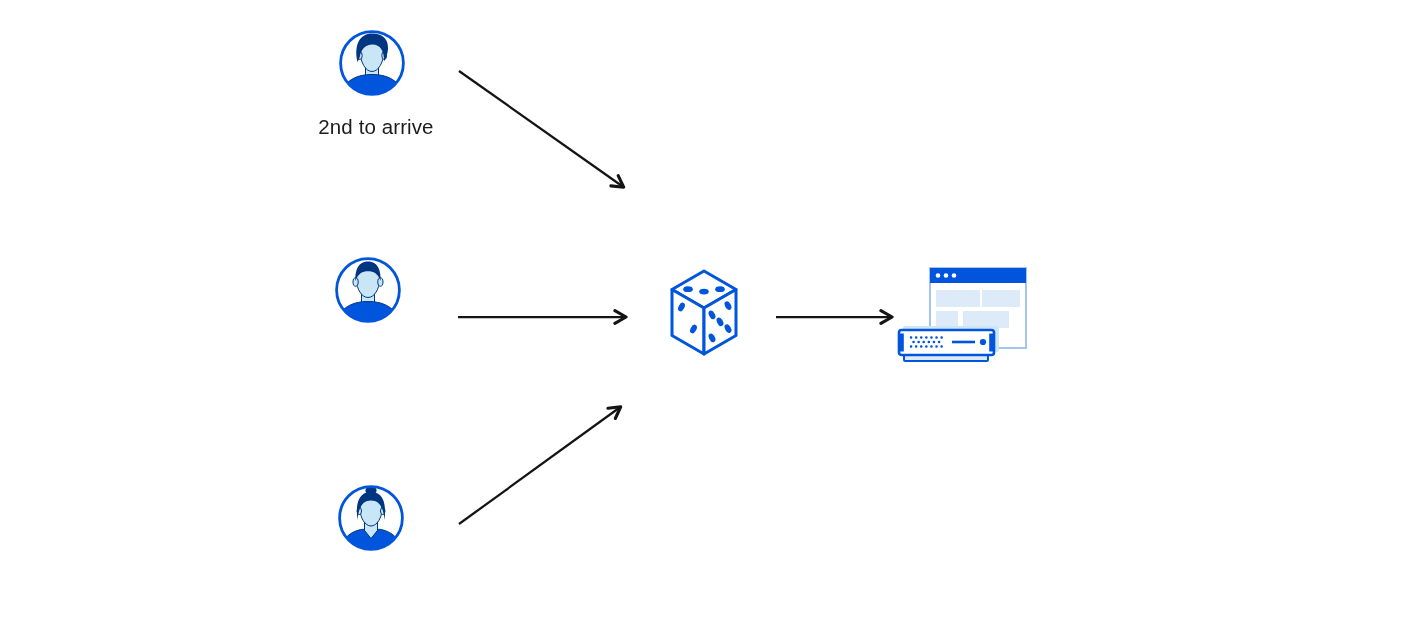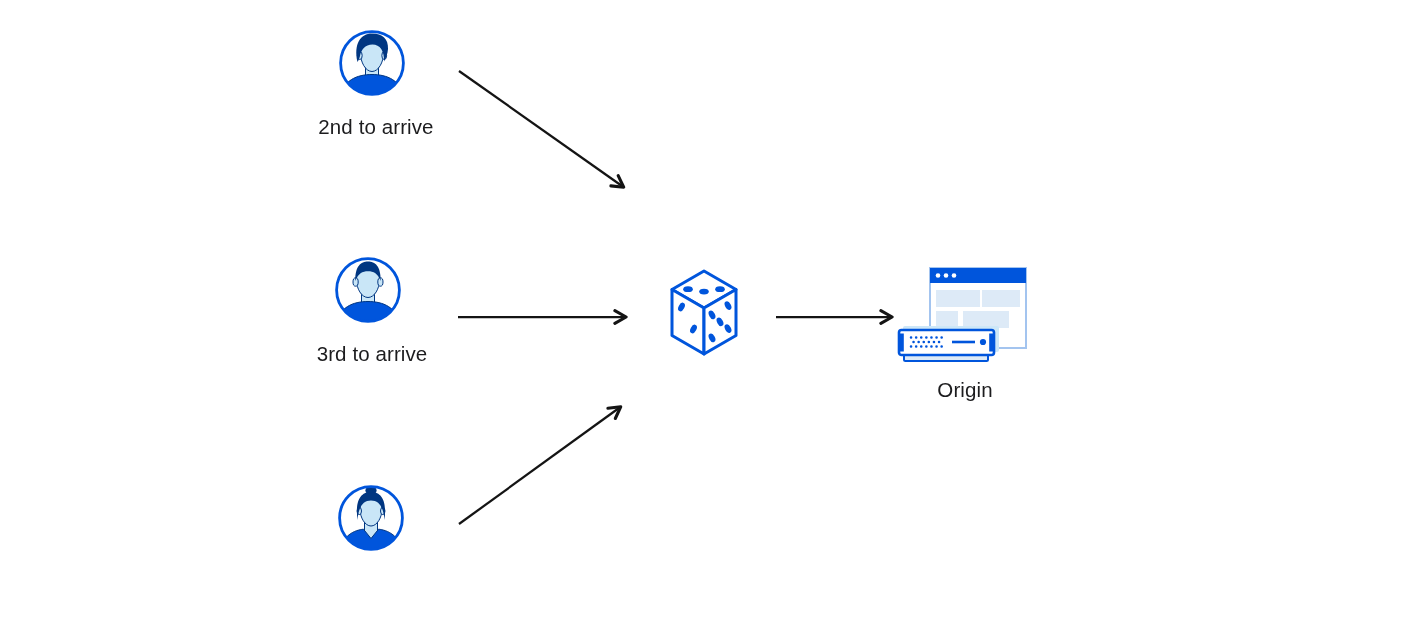--- a/index.html
+++ b/index.html
@@ -95,21 +95,20 @@
         <path class="fill-skin stroke-navy" stroke-width="1" d="M29.5 33 L29.5 52 L42.5 52 L42.5 33 Z"></path>
         <path class="fill-blue stroke-navy" stroke-width="1" d="M3 72 C7 53 21 47.5 36 47.5 C51 47.5 65 53 69 72 Z"></path>
         <path class="fill-skin stroke-navy" stroke-width="1" d="M24.5 26 C24.5 15 29.5 11 36 11 C42.5 11 47.5 15 47.5 26 C47.5 34.5 42.5 43.5 36 43.5 C29.5 43.5 24.5 34.5 24.5 26 Z"></path>
         <ellipse class="fill-skin stroke-navy" stroke-width="1" cx="23.6" cy="28" rx="2.6" ry="4.2"></ellipse>
         <ellipse class="fill-skin stroke-navy" stroke-width="1" cx="48.4" cy="28" rx="2.6" ry="4.2"></ellipse>
         <path class="fill-navy" d="M23.3 27 C23 12 29 7.5 36 7.5 C43 7.5 49 12 48.7 27 C46 19.5 41.5 17.2 36 17.2 C30.5 17.2 26 19.5 23.3 27 Z"></path>
       </g>
       <circle cx="36" cy="36" r="31.4" fill="none" class="stroke-blue" stroke-width="2.8"></circle>
     </svg>
   </div>
-  <div class="node-label" style="left:287px;top:342px;">3rd to arrive</div>
 
   <div class="node" style="left:335px;top:482px;width:72px;height:72px;">
     <svg width="72" height="72" viewBox="0 0 72 72">
       <defs>
           <clipPath id="clipC">
             <circle cx="36" cy="36" r="31.4"></circle>
           </clipPath>
         </defs>
       <circle cx="36" cy="36" r="31.4" class="fill-white"></circle>
       <g clip-path="url(#clipC)">
@@ -176,15 +175,14 @@
         <g class="stroke-blue" stroke-width="2.5" stroke-linecap="round" stroke-dasharray="0.1 5">
           <line x1="15" y1="75.5" x2="47" y2="75.5"></line>
           <line x1="17.5" y1="80" x2="44.5" y2="80"></line>
           <line x1="15" y1="84.5" x2="47" y2="84.5"></line>
         </g>
         <line x1="56" y1="80" x2="79" y2="80" class="stroke-blue" stroke-width="2.6"></line>
         <circle cx="87" cy="80" r="3.1" class="fill-blue"></circle>
       </g>
     </svg>
   </div>
-  <div class="node-label" style="left:880px;top:378px;">Origin</div>
 
 </div>
 
 </body></html>

